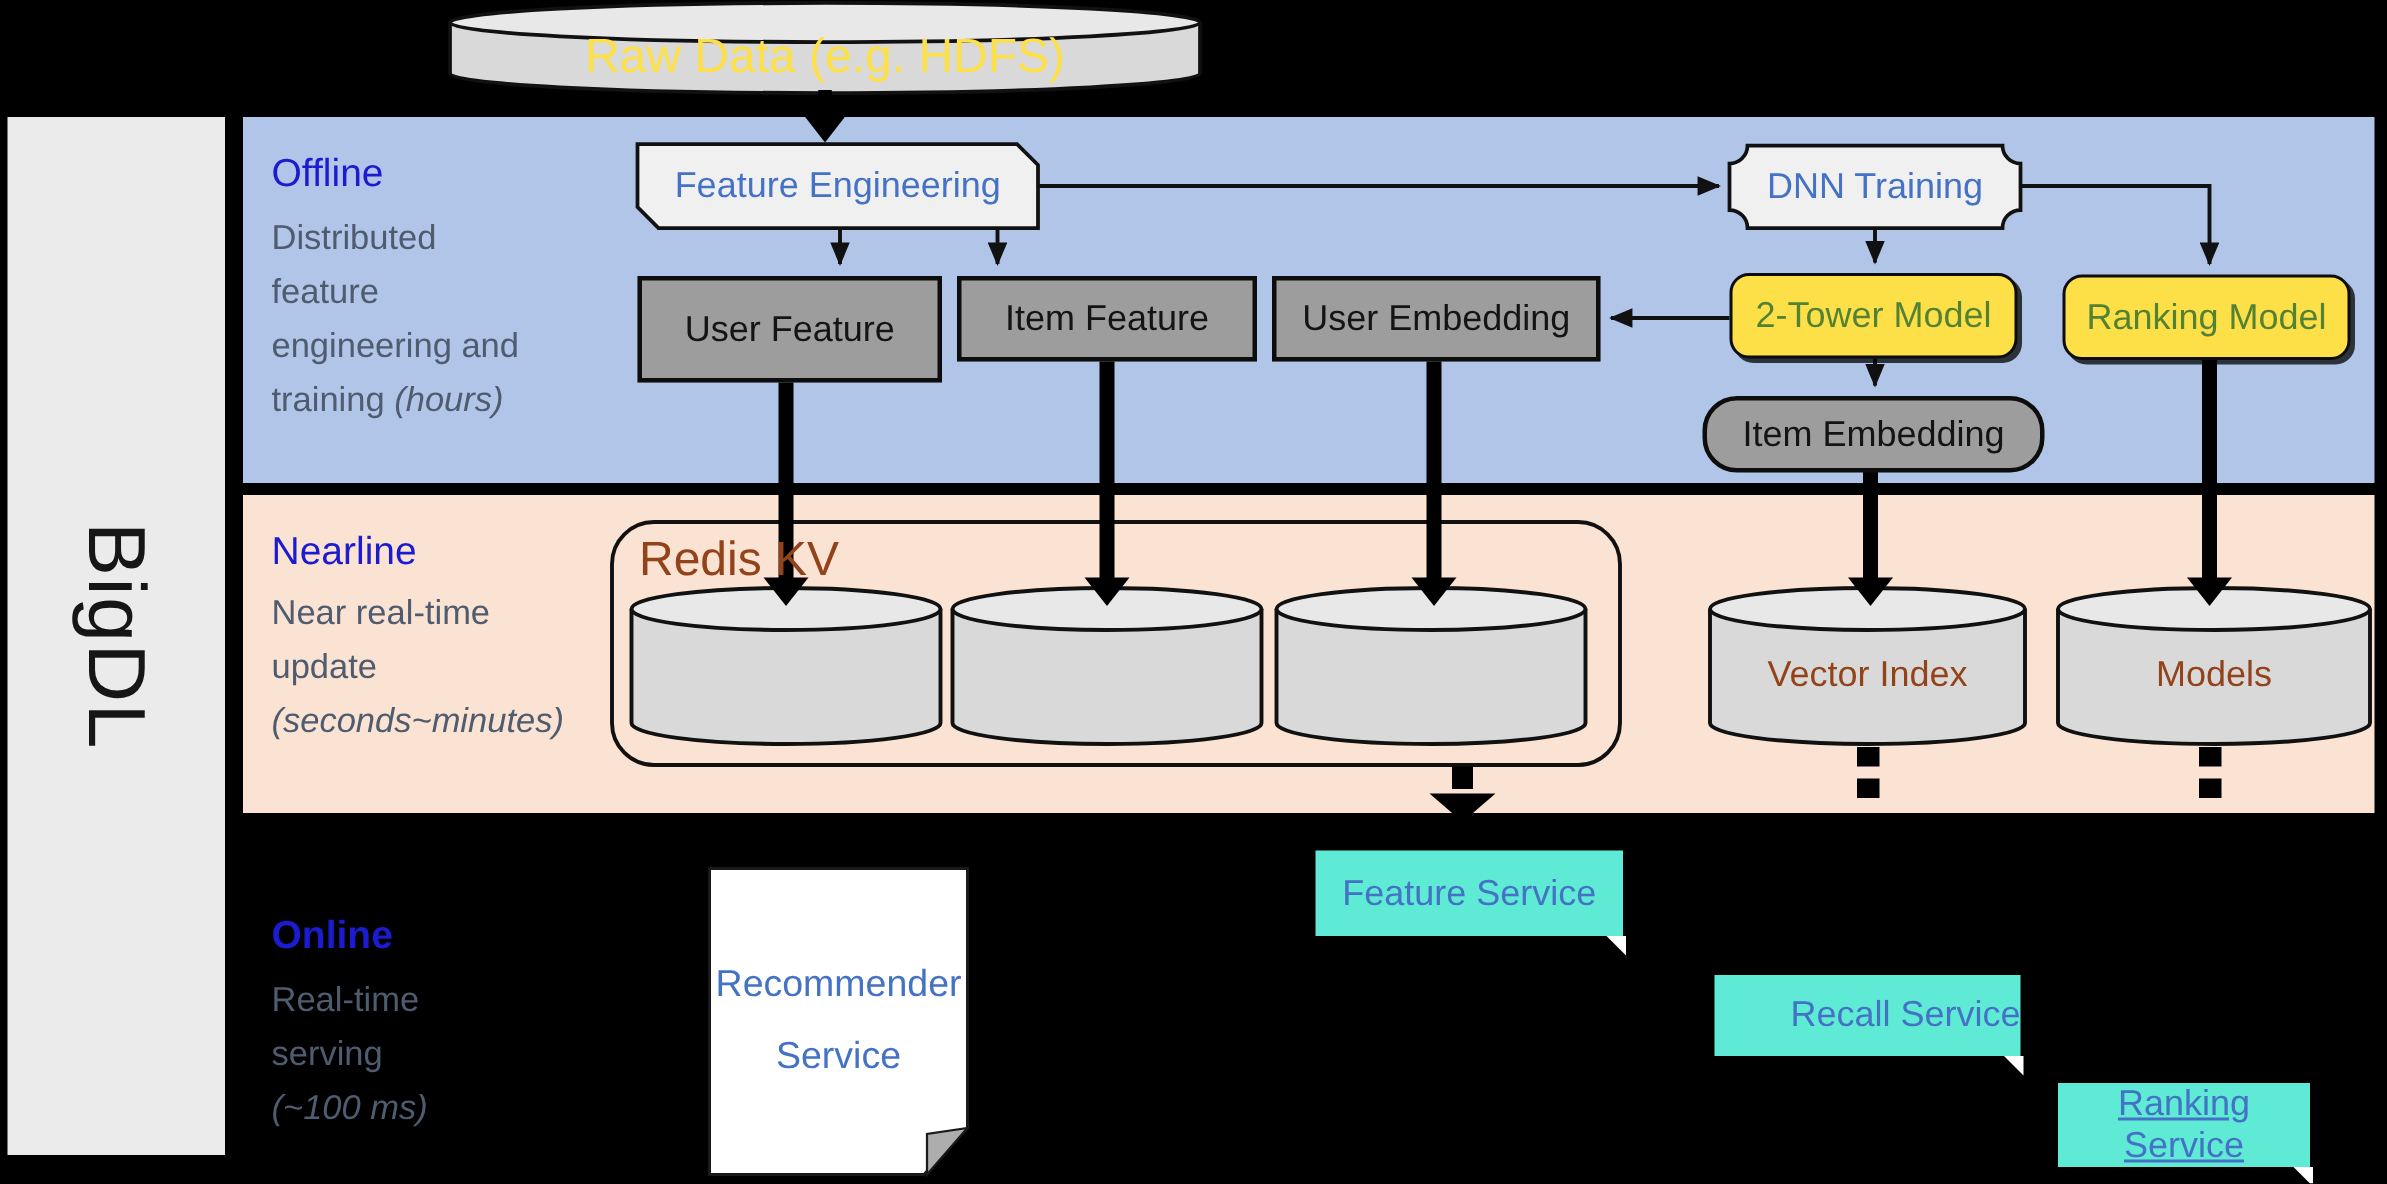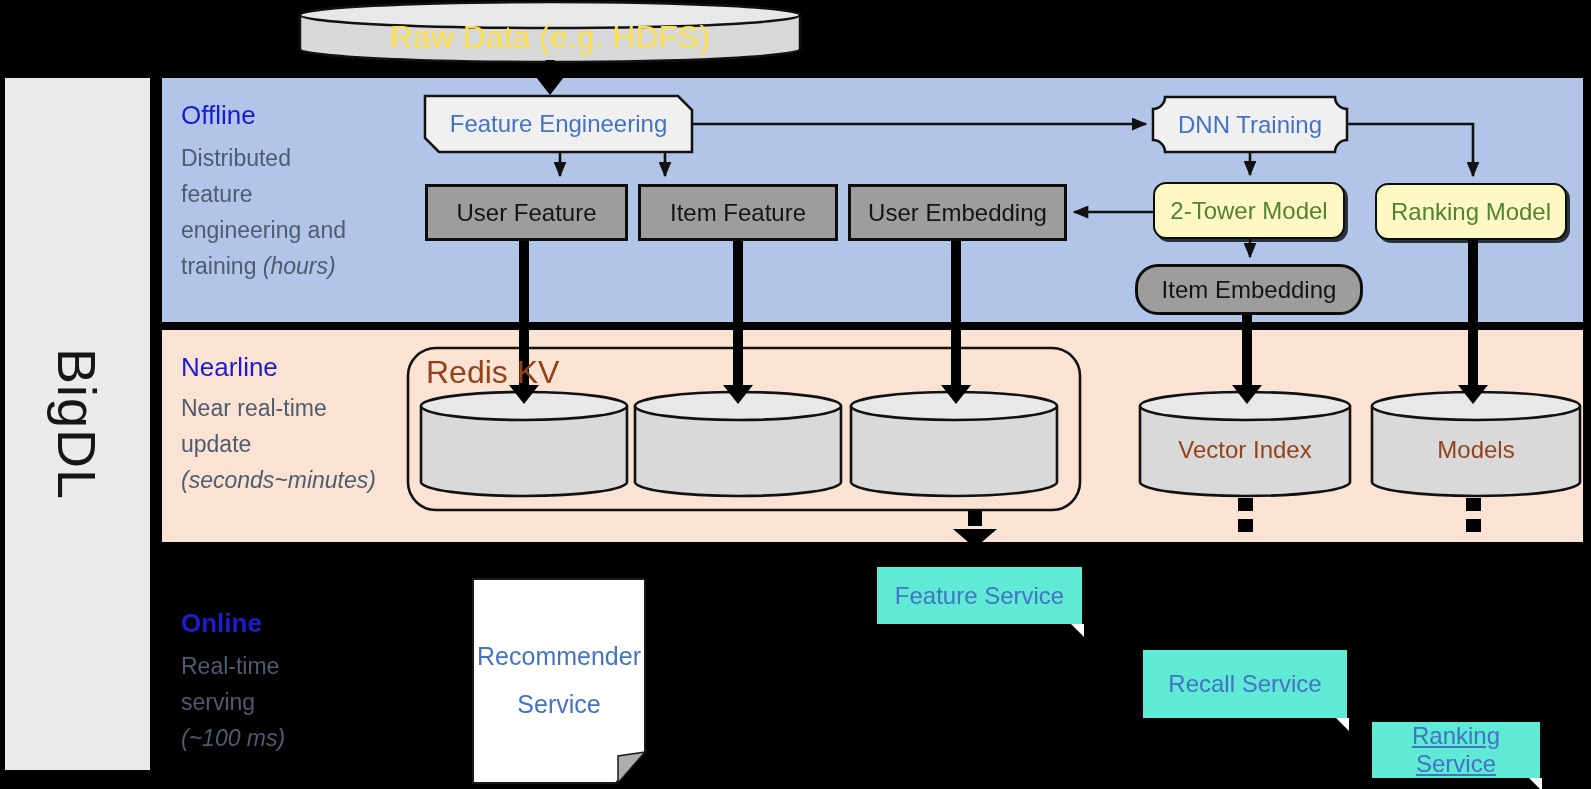--- a/index.html
+++ b/index.html
@@ -20,21 +20,21 @@
   
   .lbl{z-index:10;display:flex;align-items:center;justify-content:center;text-align:center;pointer-events:none;}
   .sec-title{font-size:26px;color:#1b1bd0;z-index:10;}
   .sec-title.bold{font-weight:700;}
   .sec-desc{font-size:23px;line-height:36px;color:#4f5b6e;z-index:10;}
   .sec-desc .ital{font-style:italic;}
   
   .node{z-index:10;display:flex;align-items:center;justify-content:center;text-align:center;
     font-size:24px;box-sizing:border-box;}
   .gray-box{background:#9d9d9d;border:3px solid #0d0d0d;color:#141414;}
-  .round-box{background:#fef9c3;border:2.5px solid #0d0d0d;border-radius:13px;color:#548235;
+  .round-box{background:#fde047;border:2.5px solid #0d0d0d;border-radius:13px;color:#548235;
     box-shadow:3px 3px 0 rgba(0,0,0,0.75);}
   .svc-box{background:#5eead4;color:#4472c4;}
   .fold-icon{position:absolute;right:-2px;bottom:-13px;width:0;height:0;
     border-top:13px solid #ffffff;border-left:13px solid transparent;}
   .blue-text{color:#4472c4;}
   .brown-text{color:#93431a;}
   .redis-lbl{font-size:32px;color:#93431a;z-index:10;}
 </style>
 </head>
 <body>
@@ -148,21 +148,21 @@
 
   <div class="abs sec-title" style="left:181px;top:100px;">Offline</div>
   <div class="abs sec-desc" style="left:181px;top:140px;width:180px;">
     <span>Distributed feature engineering and training</span>
     <span class="ital">(hours)</span>
   </div>
 
   <div class="abs lbl blue-text" style="left:425px;top:96px;width:267px;height:56px;font-size:24px;">Feature Engineering</div>
   <div class="abs lbl blue-text" style="left:1153px;top:97px;width:194px;height:55px;font-size:24px;">DNN Training</div>
 
-  <div class="abs node gray-box" style="left:425px;top:184px;width:203px;height:57px;">
+  <div class="abs node gray-box" style="left:425px;top:184px;width:203px;height:71px;">
     <span>User Feature</span>
   </div>
   <div class="abs node gray-box" style="left:638px;top:184px;width:200px;height:57px;">
     <span>Item Feature</span>
   </div>
   <div class="abs node gray-box" style="left:848px;top:184px;width:219px;height:57px;">
     <span>User Embedding</span>
   </div>
   <div class="abs node round-box" style="left:1153px;top:182px;width:192px;height:57px;">
     <span>2-Tower Model</span>
@@ -188,21 +188,21 @@
     <span>Real-time serving</span>
     <span class="ital">(~100 ms)</span>
   </div>
 
   <div class="abs lbl blue-text" style="left:478px;top:635px;width:162px;height:90px;font-size:25px;line-height:48px;">Recommender Service</div>
 
   <div class="abs node svc-box" style="left:877px;top:567px;width:205px;height:57px;">
     <span>Feature Service</span>
     <span class="fold-icon"></span>
   </div>
-  <div class="abs node svc-box" style="left:1143px;top:650px;width:204px;height:68px;">
+  <div class="abs node svc-box" style="left:1143px;top:650px;width:204px;height:54px;justify-content:flex-end;">
     <span>Recall Service</span>
     <span class="fold-icon"></span>
   </div>
   <div class="abs node svc-box" style="left:1372px;top:722px;width:168px;height:56px;text-decoration:underline;">
     <span>Ranking Service</span>
     <span class="fold-icon"></span>
   </div>
 
 </div>
 

